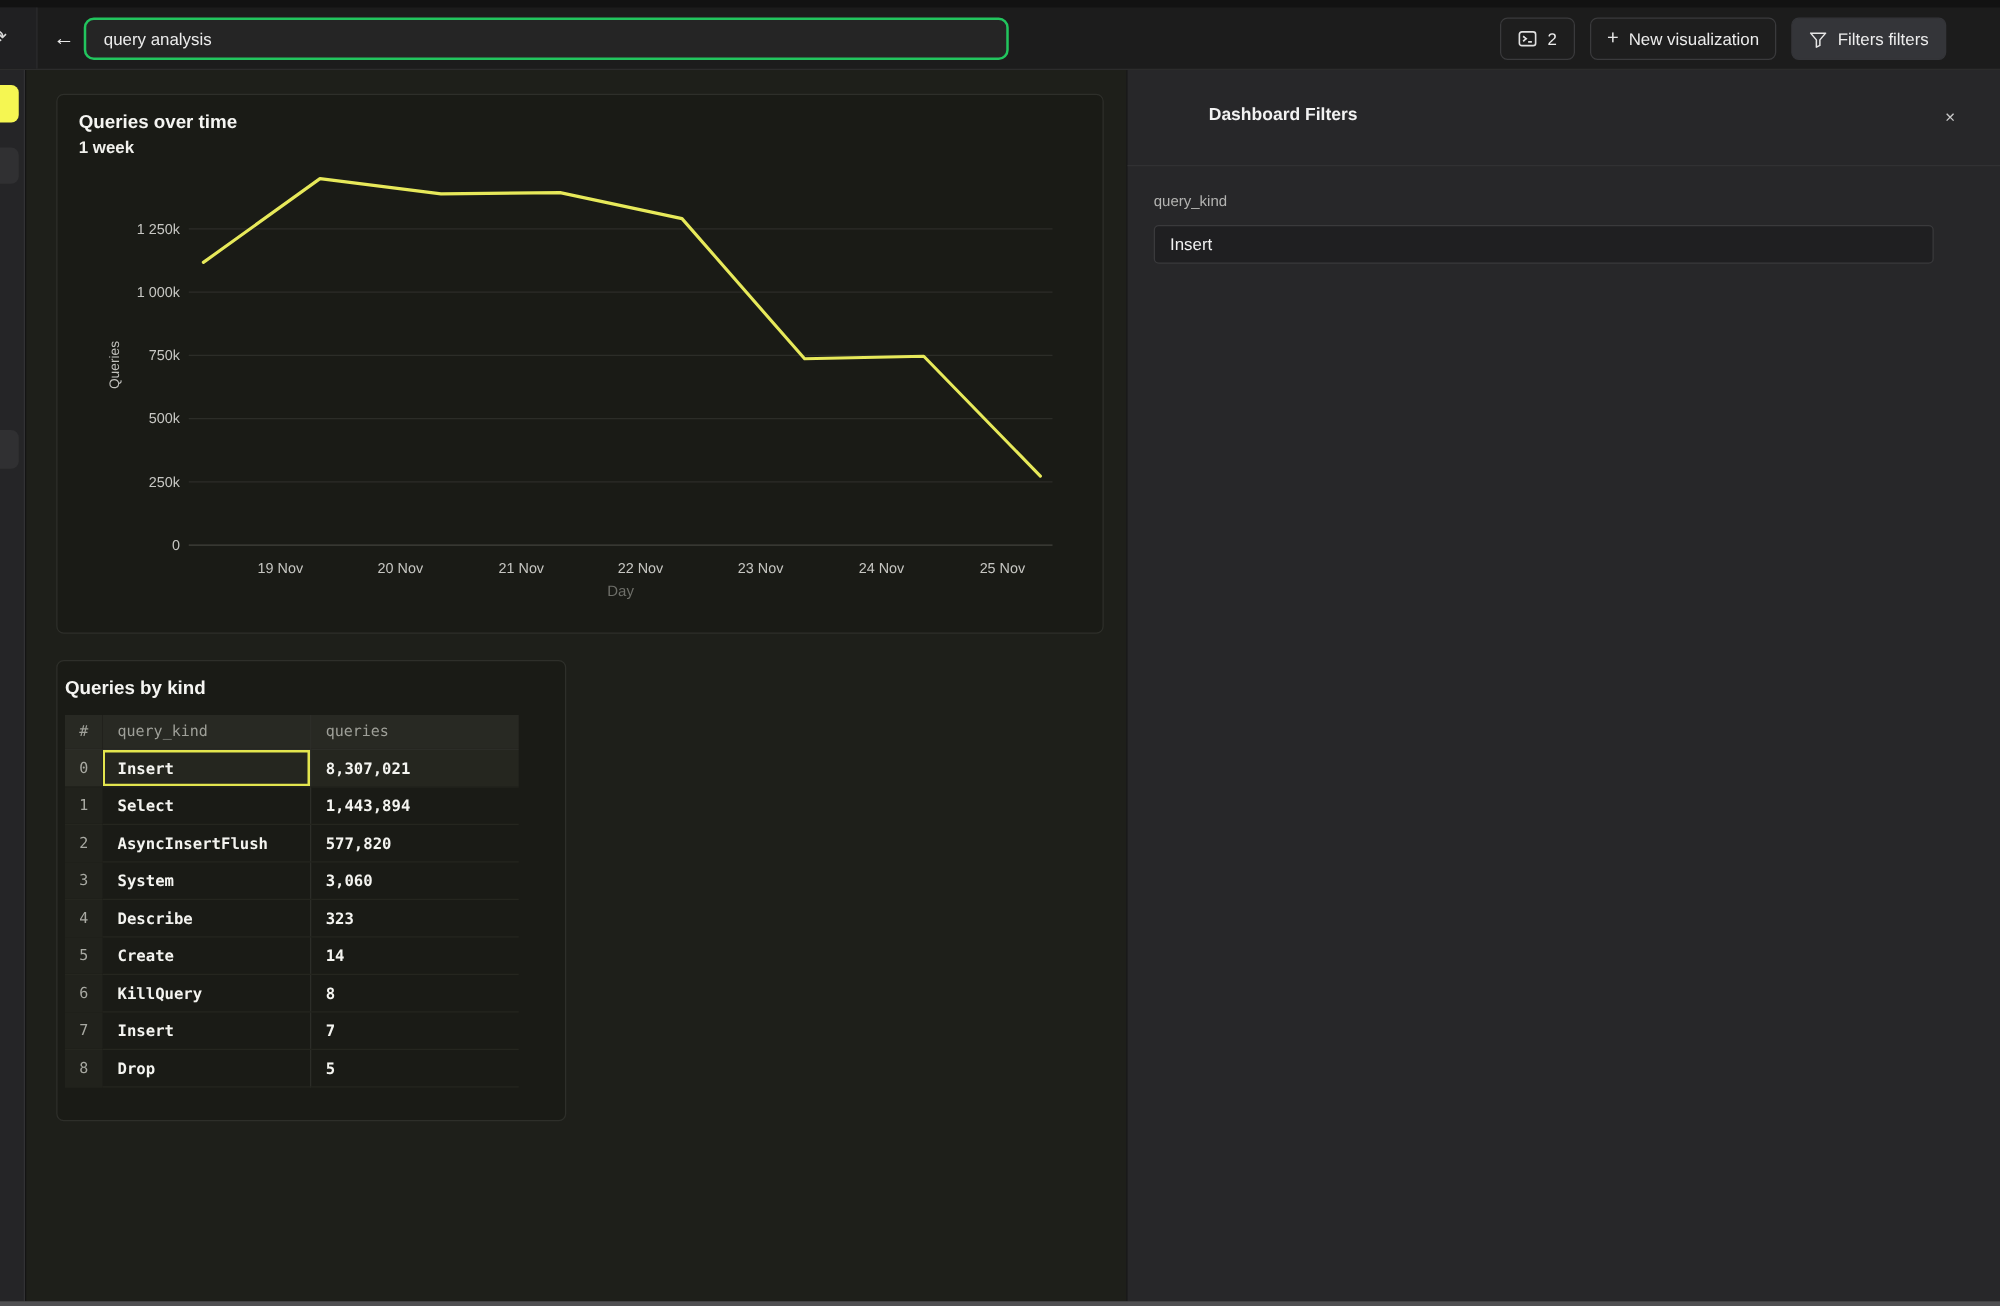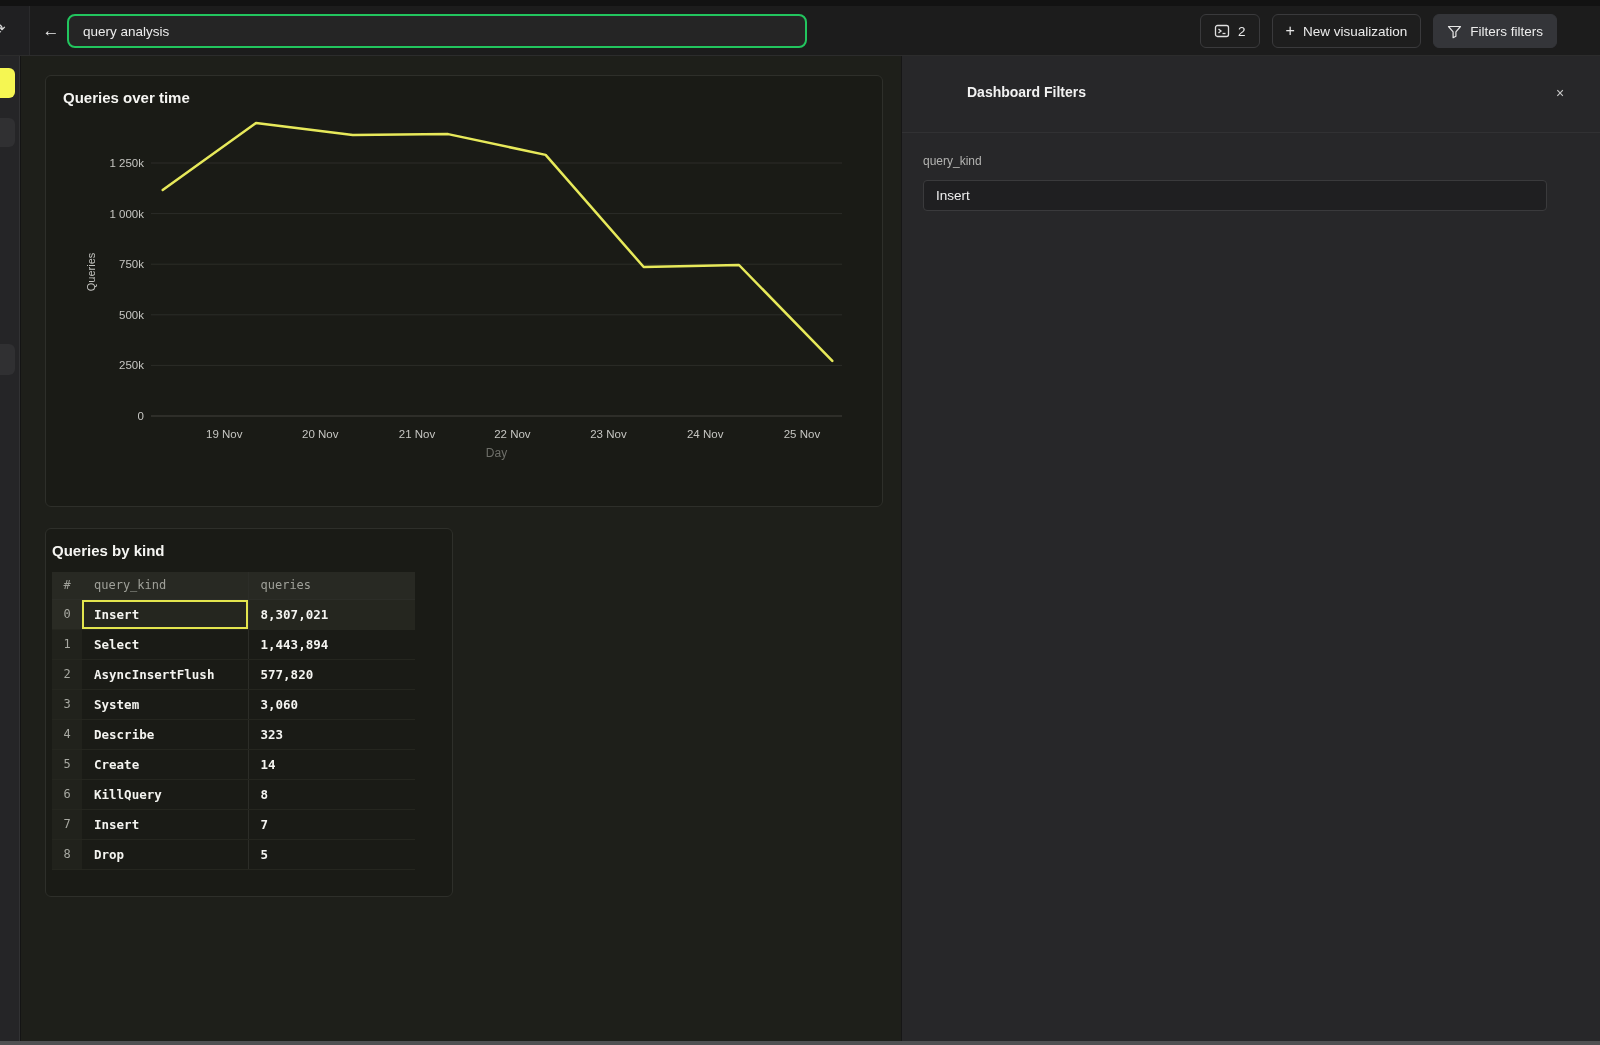--- a/index.html
+++ b/index.html
@@ -124,20 +124,21 @@
   <aside class="rail" id="rail">
       <div class="rail-item active" style="top: 12px; height: 30px;"></div>
       <div class="rail-item idle" style="top: 62px; height: 29px;"></div>
       <div class="rail-item idle" style="top: 288px; height: 31px;"></div>
     </aside>
 
   <main class="main">
 
     <section class="card card-chart">
       <div class="card-title">Queries over time</div>
+      <div class="card-subtitle">1 week</div>
       <svg class="chart-svg" width="804" height="362" viewBox="0 0 804 362" id="chart-svg">
           <line x1="88" x2="779" y1="304" y2="304" stroke="#42433d" stroke-width="1"></line>
           <text x="81" y="308" text-anchor="end" fill="#c6c6c2" font-size="11.5" font-family="Liberation Sans, sans-serif">0</text>
           <line x1="88" x2="779" y1="253.4" y2="253.4" stroke="#2c2d28" stroke-width="1"></line>
           <text x="81" y="257.4" text-anchor="end" fill="#c6c6c2" font-size="11.5" font-family="Liberation Sans, sans-serif">250k</text>
           <line x1="88" x2="779" y1="202.8" y2="202.8" stroke="#2c2d28" stroke-width="1"></line>
           <text x="81" y="206.8" text-anchor="end" fill="#c6c6c2" font-size="11.5" font-family="Liberation Sans, sans-serif">500k</text>
           <line x1="88" x2="779" y1="152.2" y2="152.2" stroke="#2c2d28" stroke-width="1"></line>
           <text x="81" y="156.2" text-anchor="end" fill="#c6c6c2" font-size="11.5" font-family="Liberation Sans, sans-serif">750k</text>
           <line x1="88" x2="779" y1="101.6" y2="101.6" stroke="#2c2d28" stroke-width="1"></line>

